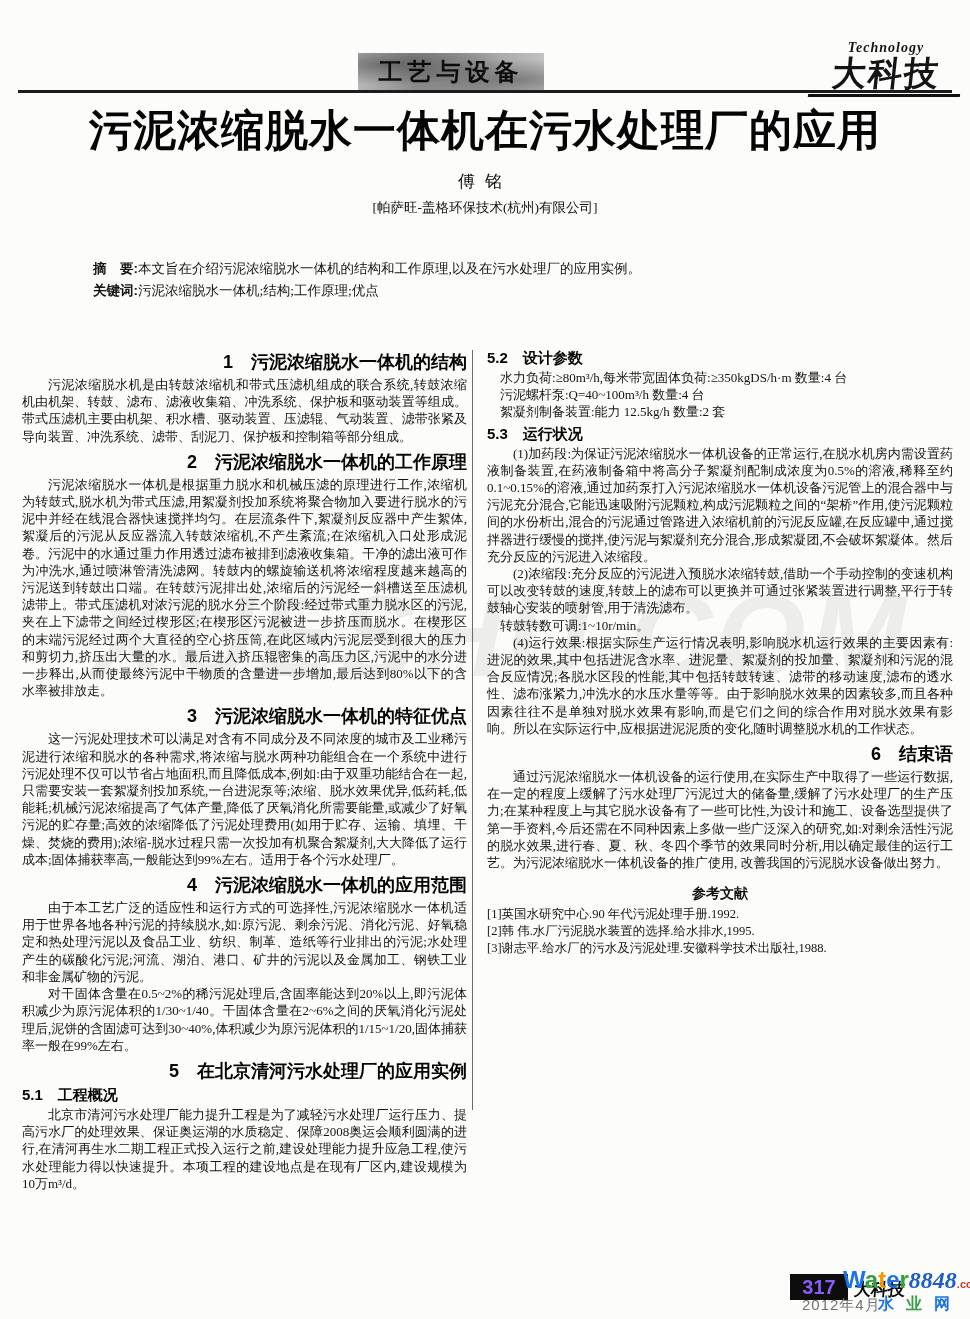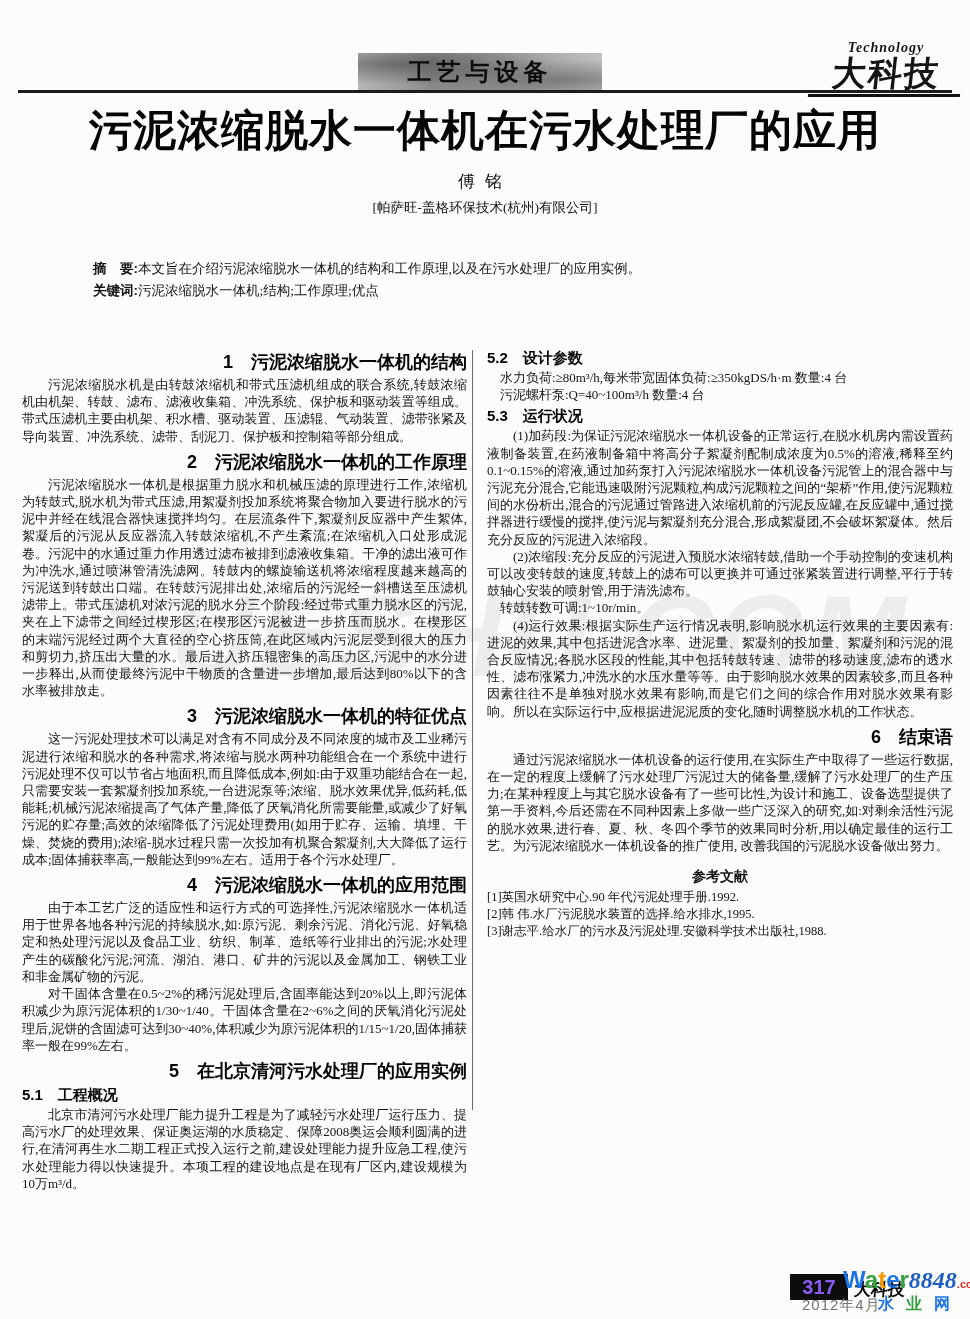--- a/index.html
+++ b/index.html
@@ -4,21 +4,21 @@
 <style>
   html,body{margin:0;padding:0;}
   body{
     width:970px;height:1319px;position:relative;
     background:#fcfcfa;
     font-family:"Liberation Serif","DejaVu Serif",serif;
     color:#141414;overflow:hidden;
   }
   
   .banner{
-    position:absolute;left:358px;top:53px;width:244px;height:38px;
+    position:absolute;left:358px;top:53px;width:186px;height:38px;
     background:
       radial-gradient(ellipse at 15% 30%, rgba(40,40,40,.45), transparent 55%),
       radial-gradient(ellipse at 85% 70%, rgba(70,70,70,.5), transparent 55%),
       linear-gradient(90deg,#b8b8b8,#8d8d8d 30%,#9e9e9e 65%,#c2c2c2);
     display:flex;align-items:center;justify-content:center;
   }
   .banner span{
     font-family:"Liberation Sans","DejaVu Sans",sans-serif;
     font-weight:bold;font-size:24px;letter-spacing:5px;color:#0c0c0c;
     filter:blur(.7px);
@@ -149,20 +149,21 @@
   <p class="para">对干固体含量在0.5~2%的稀污泥处理后,含固率能达到20%以上,即污泥体积减少为原污泥体积的1/30~1/40。干固体含量在2~6%之间的厌氧消化污泥处理后,泥饼的含固滤可达到30~40%,体积减少为原污泥体积的1/15~1/20,固体捕获率一般在99%左右。</p>
   <h3 class="sec">5　在北京清河污水处理厂的应用实例</h3>
   <h4 class="subsec">5.1　工程概况</h4>
   <p class="para">北京市清河污水处理厂能力提升工程是为了减轻污水处理厂运行压力、提高污水厂的处理效果、保证奥运湖的水质稳定、保障2008奥运会顺利圆满的进行,在清河再生水二期工程正式投入运行之前,建设处理能力提升应急工程,使污水处理能力得以快速提升。本项工程的建设地点是在现有厂区内,建设规模为10万m³/d。</p>
 </div>
 
 <div class="col col-right">
   <h4 class="subsec first">5.2　设计参数</h4>
   <p class="param">水力负荷:≥80m³/h,每米带宽固体负荷:≥350kgDS/h·m 数量:4 台</p>
   <p class="param">污泥螺杆泵:Q=40~100m³/h 数量:4 台</p>
+  <p class="param">絮凝剂制备装置:能力 12.5kg/h 数量:2 套</p>
   <h4 class="subsec">5.3　运行状况</h4>
   <p class="para">(1)加药段:为保证污泥浓缩脱水一体机设备的正常运行,在脱水机房内需设置药液制备装置,在药液制备箱中将高分子絮凝剂配制成浓度为0.5%的溶液,稀释至约0.1~0.15%的溶液,通过加药泵打入污泥浓缩脱水一体机设备污泥管上的混合器中与污泥充分混合,它能迅速吸附污泥颗粒,构成污泥颗粒之间的“架桥”作用,使污泥颗粒间的水份析出,混合的污泥通过管路进入浓缩机前的污泥反应罐,在反应罐中,通过搅拌器进行缓慢的搅拌,使污泥与絮凝剂充分混合,形成絮凝团,不会破坏絮凝体。然后充分反应的污泥进入浓缩段。</p>
   <p class="para">(2)浓缩段:充分反应的污泥进入预脱水浓缩转鼓,借助一个手动控制的变速机构可以改变转鼓的速度,转鼓上的滤布可以更换并可通过张紧装置进行调整,平行于转鼓轴心安装的喷射管,用于清洗滤布。</p>
   <p class="param">转鼓转数可调:1~10r/min。</p>
   <p class="para">(4)运行效果:根据实际生产运行情况表明,影响脱水机运行效果的主要因素有:进泥的效果,其中包括进泥含水率、进泥量、絮凝剂的投加量、絮凝剂和污泥的混合反应情况;各脱水区段的性能,其中包括转鼓转速、滤带的移动速度,滤布的透水性、滤布涨紧力,冲洗水的水压水量等等。由于影响脱水效果的因素较多,而且各种因素往往不是单独对脱水效果有影响,而是它们之间的综合作用对脱水效果有影响。所以在实际运行中,应根据进泥泥质的变化,随时调整脱水机的工作状态。</p>
   <h3 class="sec">6　结束语</h3>
   <p class="para">通过污泥浓缩脱水一体机设备的运行使用,在实际生产中取得了一些运行数据, 在一定的程度上缓解了污水处理厂污泥过大的储备量,缓解了污水处理厂的生产压力;在某种程度上与其它脱水设备有了一些可比性,为设计和施工、设备选型提供了第一手资料,今后还需在不同种因素上多做一些广泛深入的研究,如:对剩余活性污泥的脱水效果,进行春、夏、秋、冬四个季节的效果同时分析,用以确定最佳的运行工艺。为污泥浓缩脱水一体机设备的推广使用, 改善我国的污泥脱水设备做出努力。</p>
   <div class="refs-title">参考文献</div>
   <p class="ref">[1]英国水研究中心.90 年代污泥处理手册.1992.</p>
   <p class="ref">[2]韩 伟.水厂污泥脱水装置的选择.给水排水,1995.</p>

